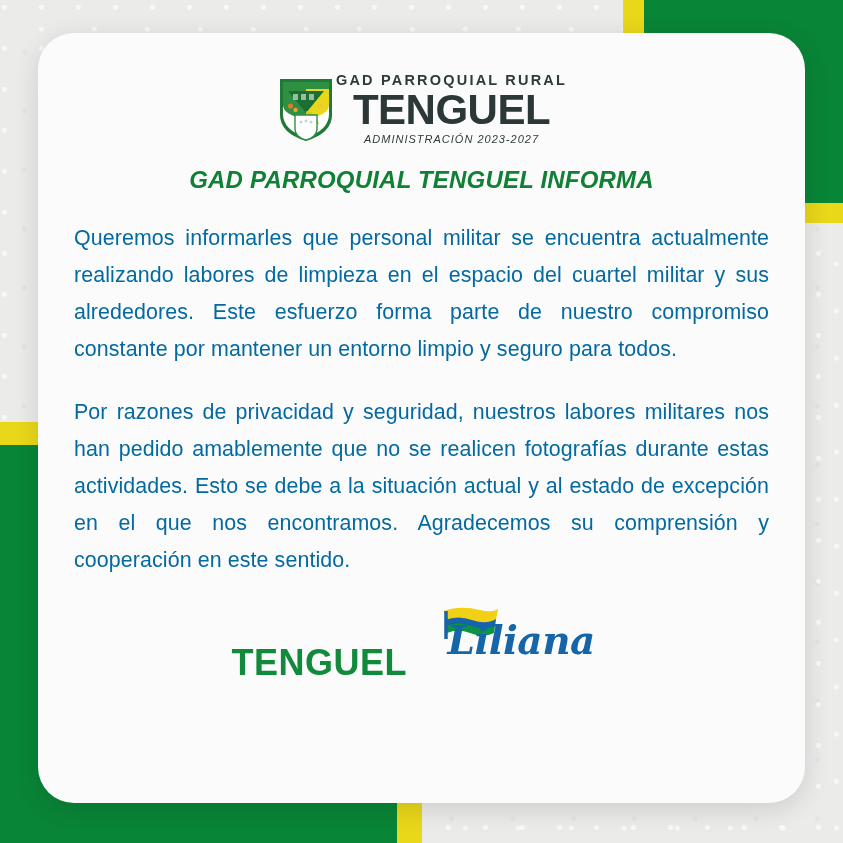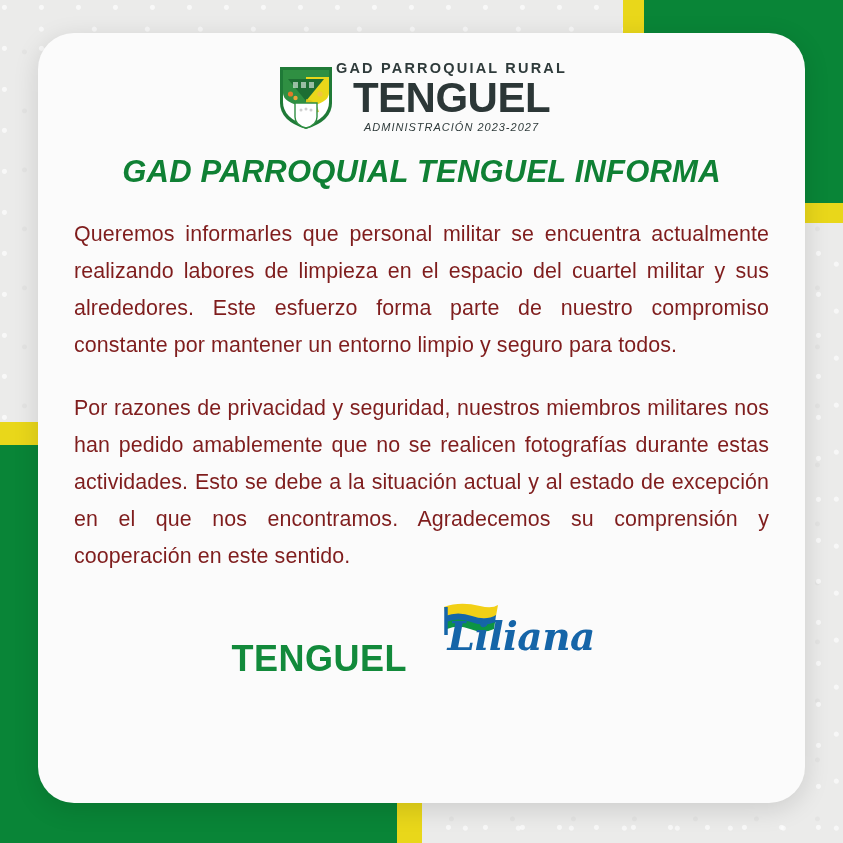--- a/index.html
+++ b/index.html
@@ -37,41 +37,41 @@
   
   #card{
     position:absolute;left:38px;top:33px;width:767px;height:770px;
     background:#fbfbfb;border-radius:36px;
     box-shadow:0 6px 26px rgba(0,0,0,.13);
     overflow:hidden;
   }
   .card-inner{padding:0 33px;}
 
   
-  #logo-row{display:flex;align-items:center;justify-content:center;gap:0;padding-top:25px;height:78px;}
+  #logo-row{display:flex;align-items:center;justify-content:center;gap:0;padding-top:37px;height:78px;}
   #shield{width:60px;height:68px;flex:0 0 auto;}
   #logo-text{display:flex;flex-direction:column;align-items:center;line-height:1;}
   #logo-line1{font-size:14.5px;letter-spacing:2.2px;color:#2f3b3b;font-weight:600;}
   #logo-line2{font-size:42px;letter-spacing:-.5px;color:#2c3737;font-weight:800;margin-top:1px;}
   #logo-line3{font-size:11px;letter-spacing:1px;color:#2f3b3b;font-weight:400;font-style:italic;margin-top:3px;}
 
   
   #title{
-    text-align:center;font-size:31px;font-weight:800;font-style:italic;
+    text-align:center;font-size:24px;font-weight:800;font-style:italic;
     color:#0f8034;letter-spacing:.2px;margin-top:18px;
     font-family:"Liberation Sans", sans-serif;
   }
 
   
   #body-copy{margin-top:26px;padding:0 3px;}
   .para{
     text-align:justify;
     font-size:21.4px;
     line-height:37px;
-    color:#7f1d1d;
+    color:#0369a1;
     margin:14px 0 26px 0;
     font-weight:350;
     letter-spacing:.1px;
   }
   .para:last-child{margin-bottom:0;}
 
   
   #footer{display:flex;align-items:flex-end;justify-content:center;gap:28px;margin-top:28px;}
 
   
@@ -129,21 +129,21 @@
         <div id="logo-line1">GAD PARROQUIAL RURAL</div>
         <div id="logo-line2">TENGUEL</div>
         <div id="logo-line3">ADMINISTRACIÓN 2023-2027</div>
       </div>
     </div>
 
     <div id="title">GAD PARROQUIAL TENGUEL INFORMA</div>
 
     <div id="body-copy">
       <p class="para">Queremos informarles que personal militar se encuentra actualmente realizando labores de limpieza en el espacio del cuartel militar y sus alrededores. Este esfuerzo forma parte de nuestro compromiso constante por mantener un entorno limpio y seguro para todos.</p>
-      <p class="para">Por razones de privacidad y seguridad, nuestros miembros militares nos han pedido amablemente que no se realicen fotografías durante estas actividades. Esto se debe a la situación actual y al estado de excepción en el que nos encontramos. Agradecemos su comprensión y cooperación en este sentido.</p>
+      <p class="para">Por razones de privacidad y seguridad, nuestros labores militares nos han pedido amablemente que no se realicen fotografías durante estas actividades. Esto se debe a la situación actual y al estado de excepción en el que nos encontramos. Agradecemos su comprensión y cooperación en este sentido.</p>
     </div>
 
     <div id="footer">
 
       <div id="tenguel-logo">
         <div id="tenguel-word">TENGUEL</div>
 
       </div>
 
       <div id="liliana-logo">

